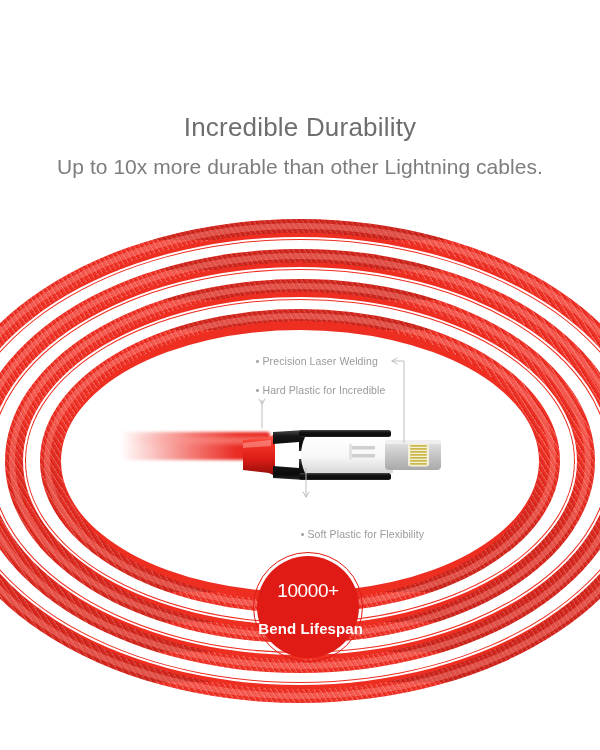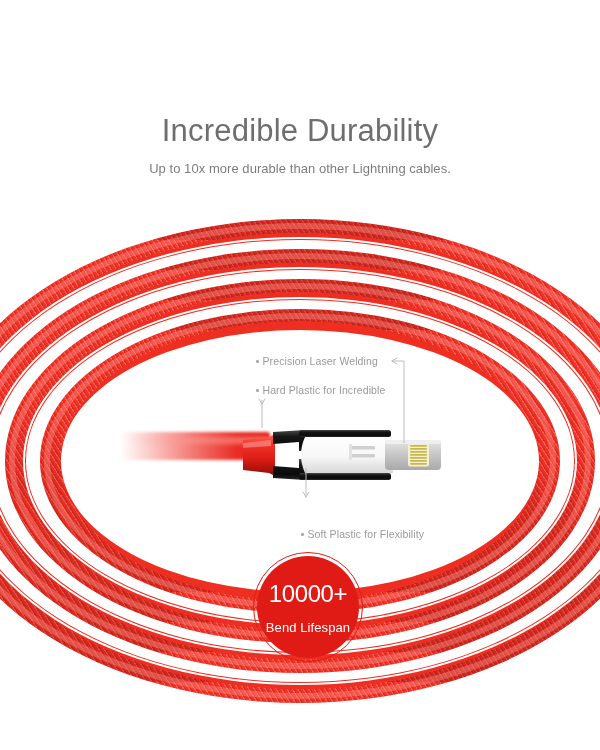--- a/index.html
+++ b/index.html
@@ -20,30 +20,30 @@
   #header {
     position: absolute;
     top: 0; left: 0;
     width: 600px;
     text-align: center;
     z-index: 60;
   }
   #page-title {
     margin: 0;
     padding-top: 113px;
-    font-size: 31px;
+    font-size: 26px;
     font-weight: 400;
     letter-spacing: 0.2px;
     color: #6e6e6e;
     line-height: 1.15;
   }
   #page-subtitle {
     margin: 0;
     padding-top: 12px;
-    font-size: 13px;
+    font-size: 21px;
     font-weight: 400;
     color: #7d7d7d;
     letter-spacing: 0.05px;
   }
 
   
   #cable-stage {
     position: absolute;
     top: 0; left: 0;
     width: 600px;
@@ -258,32 +258,32 @@
     border-radius: 50%;
     background: #e01b15;
     box-sizing: border-box;
   }
   #badge-count {
     position: absolute;
     left: 0; top: 28px;
     width: 110px;
     text-align: center;
     color: #ffffff;
-    font-size: 24px;
+    font-size: 19px;
     font-weight: 400;
     letter-spacing: -0.4px;
   }
   #badge-caption {
     position: absolute;
     left: 0; top: 68px;
     width: 110px;
-    text-align: center;
+    text-align: right;
     color: #ffffff;
-    font-size: 13px;
-    font-weight: 400;
+    font-size: 15px;
+    font-weight: 700;
     letter-spacing: 0.1px;
   }
 </style>
 </head>
 <body>
 
 <div id="cable-stage">
 
   <div id="coil-clip">
     <div class="coil-ring" id="ring-1"></div>

